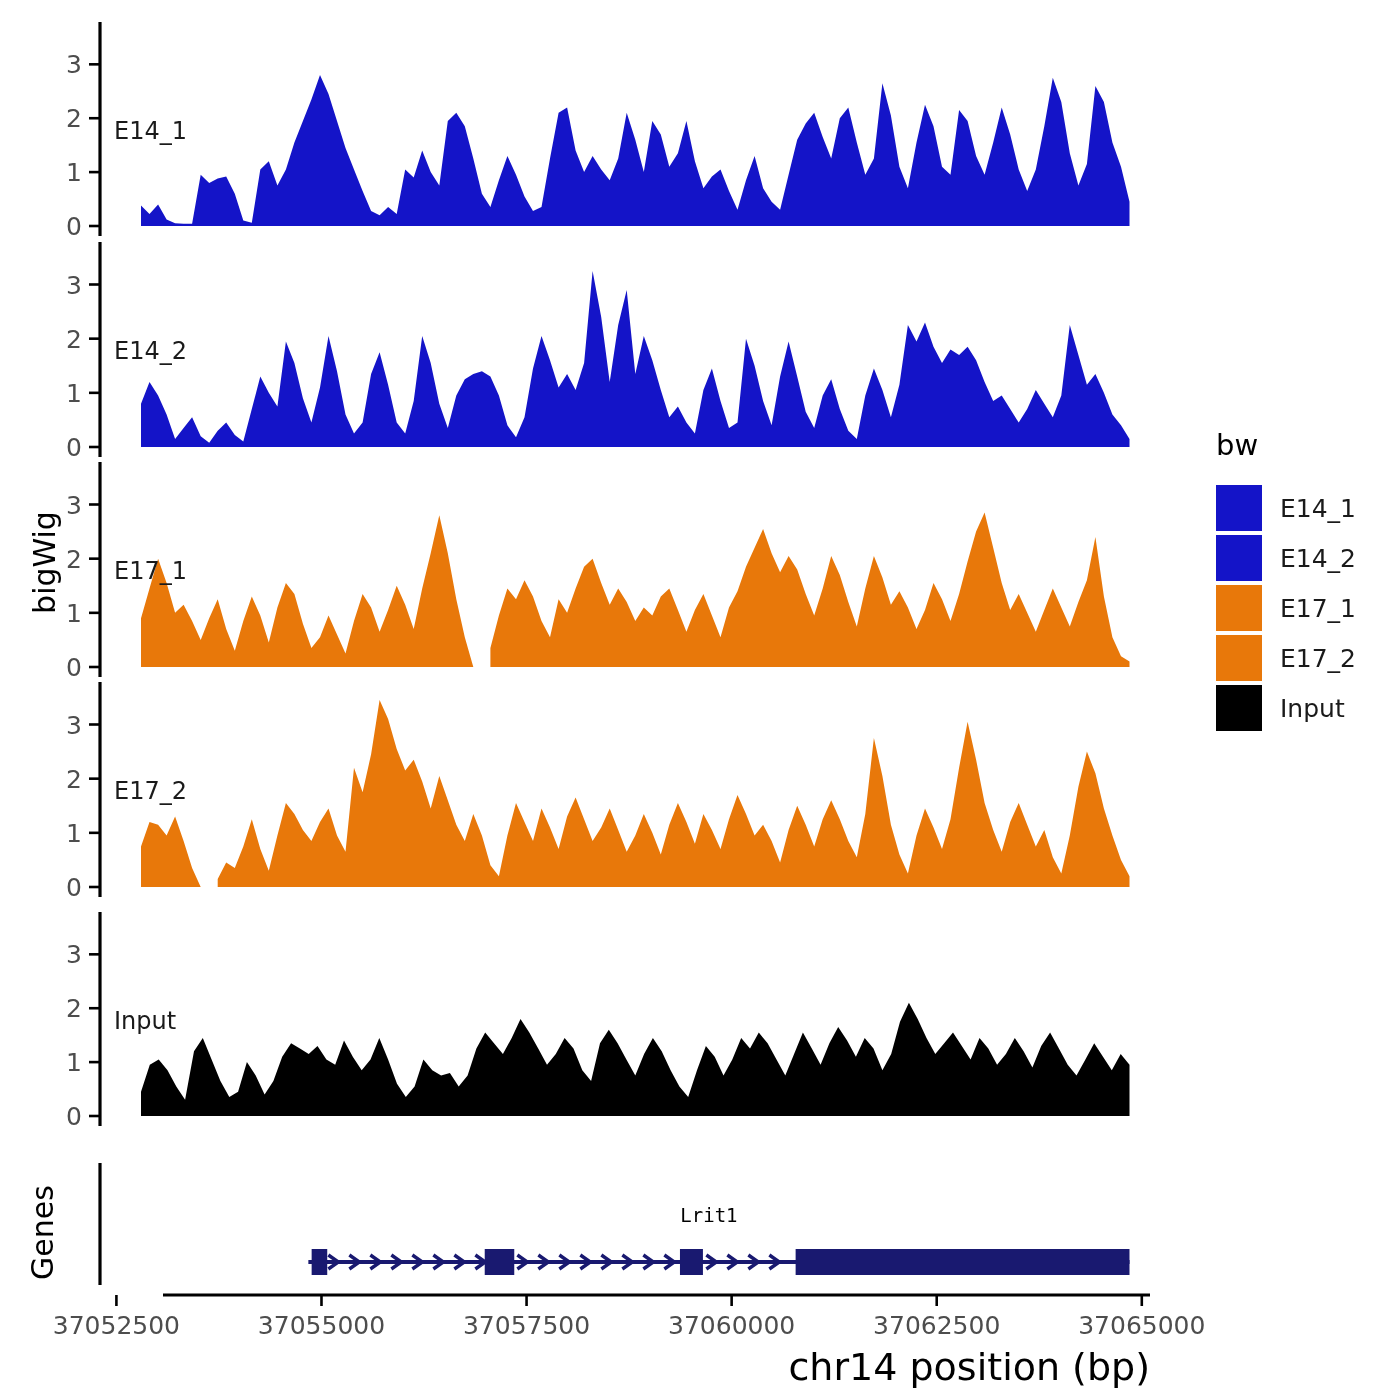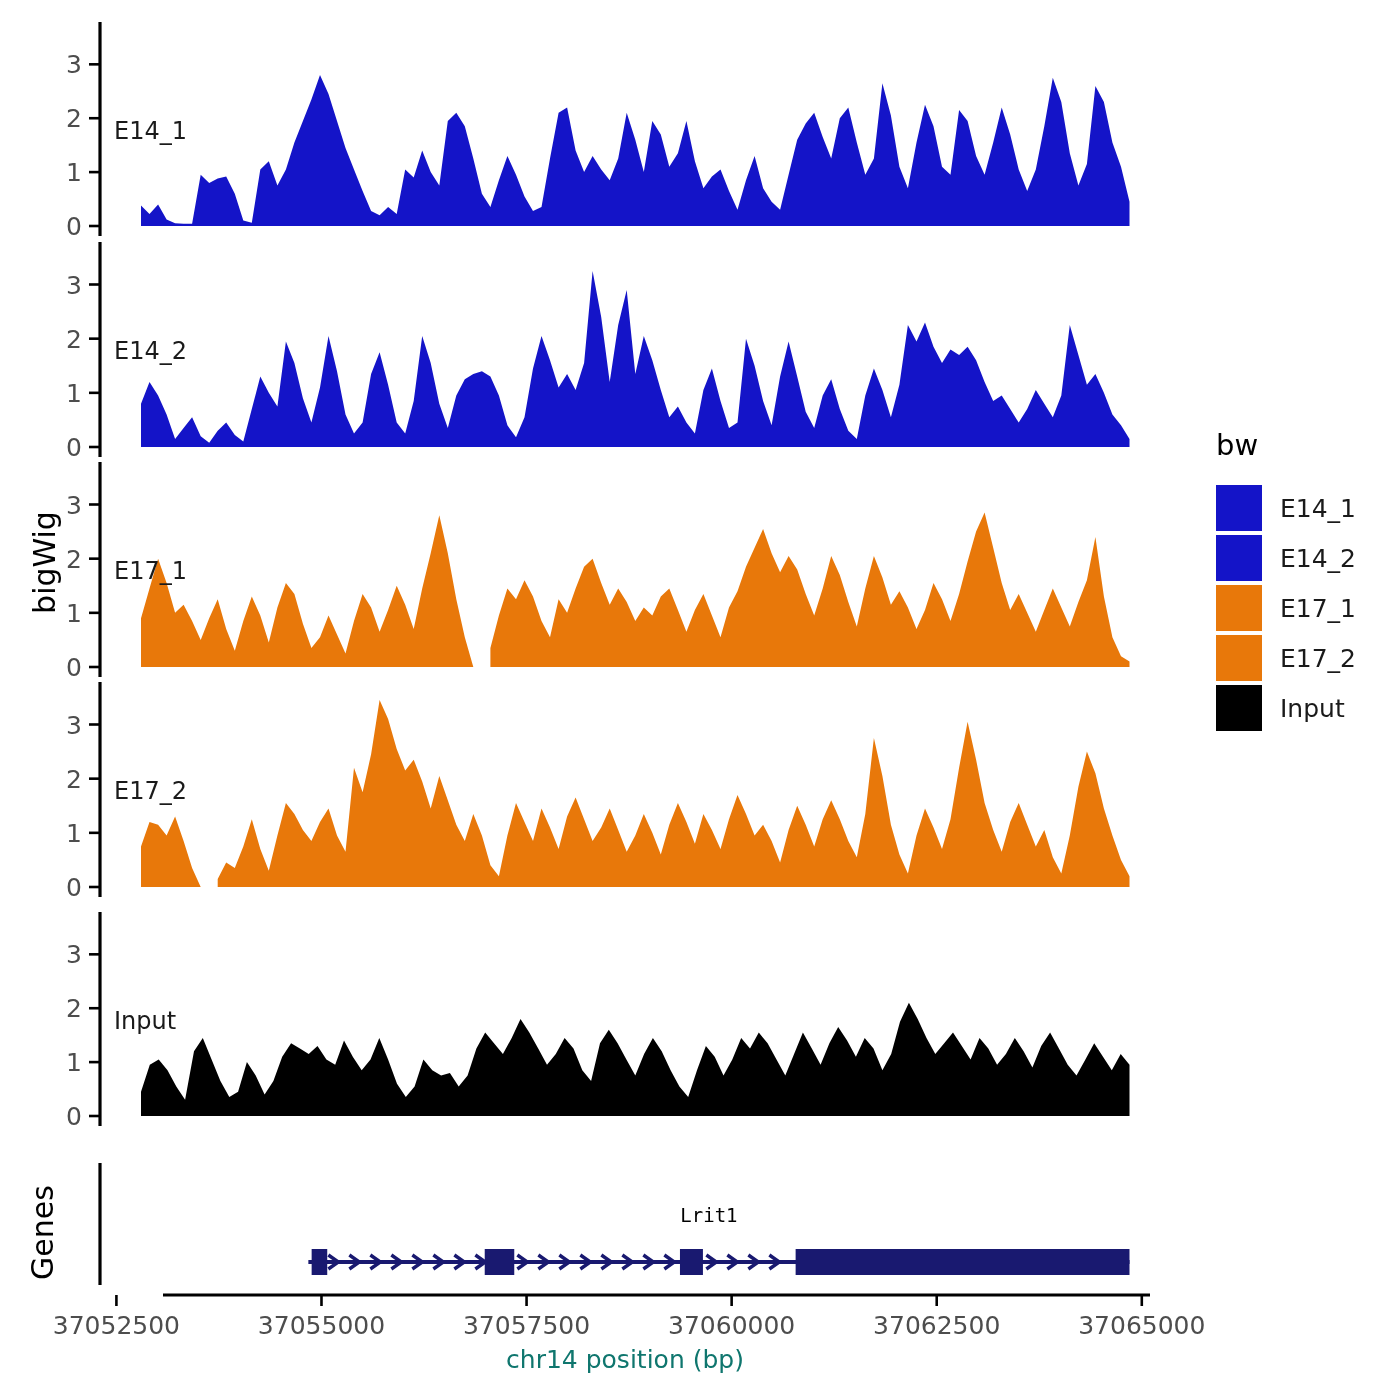--- a/index.html
+++ b/index.html
@@ -1,21 +1,21 @@
 <!DOCTYPE html>
 <html><head>
 <meta charset="utf-8">
 <style>
   html,body{margin:0;padding:0;background:#ffffff;}
   body{width:1400px;height:1400px;font-family:"DejaVu Sans","Liberation Sans",sans-serif;overflow:hidden;}
   #root{position:relative;width:1400px;height:1400px;}
   .axis-title{position:absolute;font-size:30px;fill:#000;color:#000;}
   #bigwig-title{left:-36px;top:545px;width:160px;text-align:center;transform:rotate(-90deg);transform-origin:center center;}
   #genes-title{left:-38px;top:1215px;width:160px;text-align:center;transform:rotate(-90deg);transform-origin:center center;}
-  #xlab{position:absolute;left:100px;top:1345px;width:1050px;text-align:center;font-size:25px;color:#0f766e;}
+  #xlab{position:absolute;left:100px;top:1345px;width:1050px;text-align:right;font-size:38px;color:#000000;}
   svg{position:absolute;left:0;top:0;}
   text{font-family:"DejaVu Sans","Liberation Sans",sans-serif;}
   .tick-txt{font-size:25px;fill:#4d4d4d;}
   .track-lab{font-size:24px;fill:#1a1a1a;}
   .leg-title{font-size:29px;fill:#000;}
   .leg-lab{font-size:25px;fill:#1a1a1a;}
   .gene-lab{font-size:19px;fill:#000;font-family:"DejaVu Sans Mono","Liberation Mono",monospace;}
   .axisline{stroke:#000;stroke-width:3.2;}
   .tickmark{stroke:#000;stroke-width:2.6;}
 </style>

